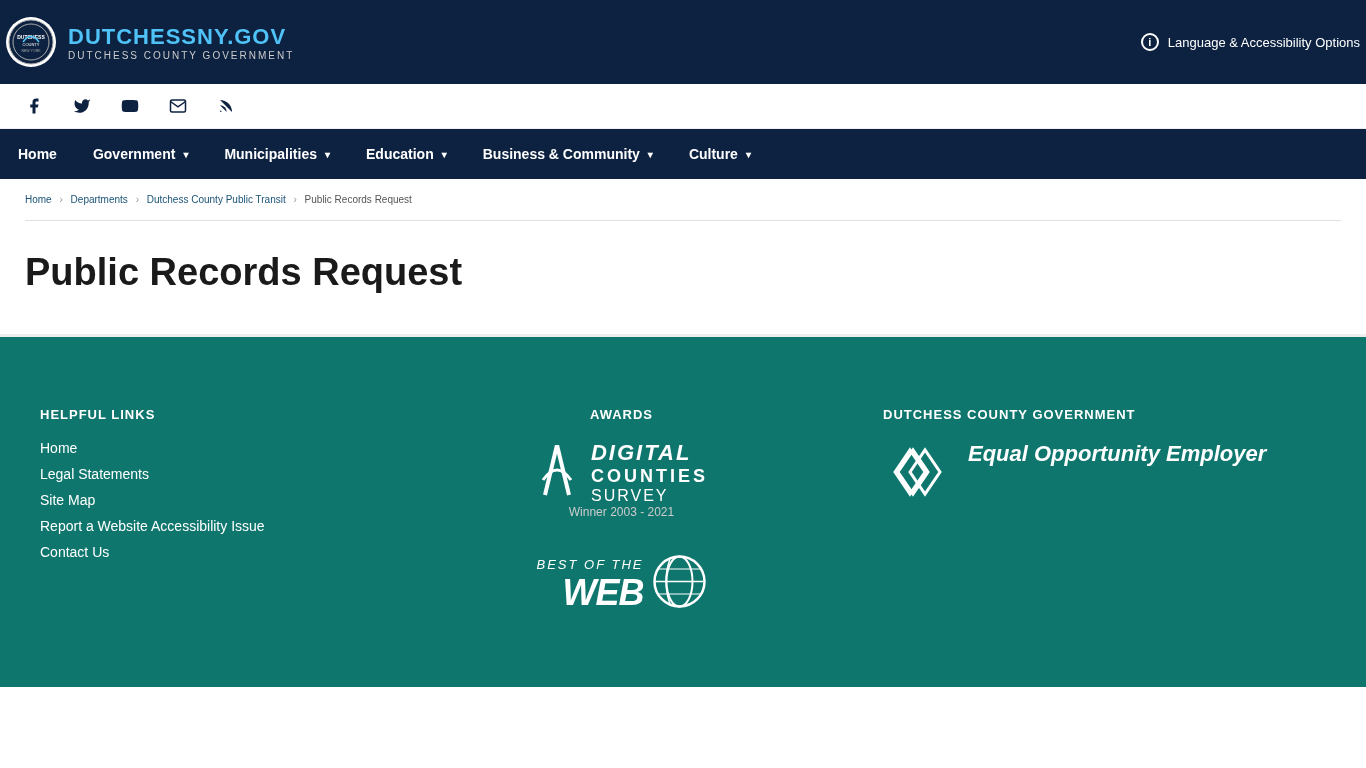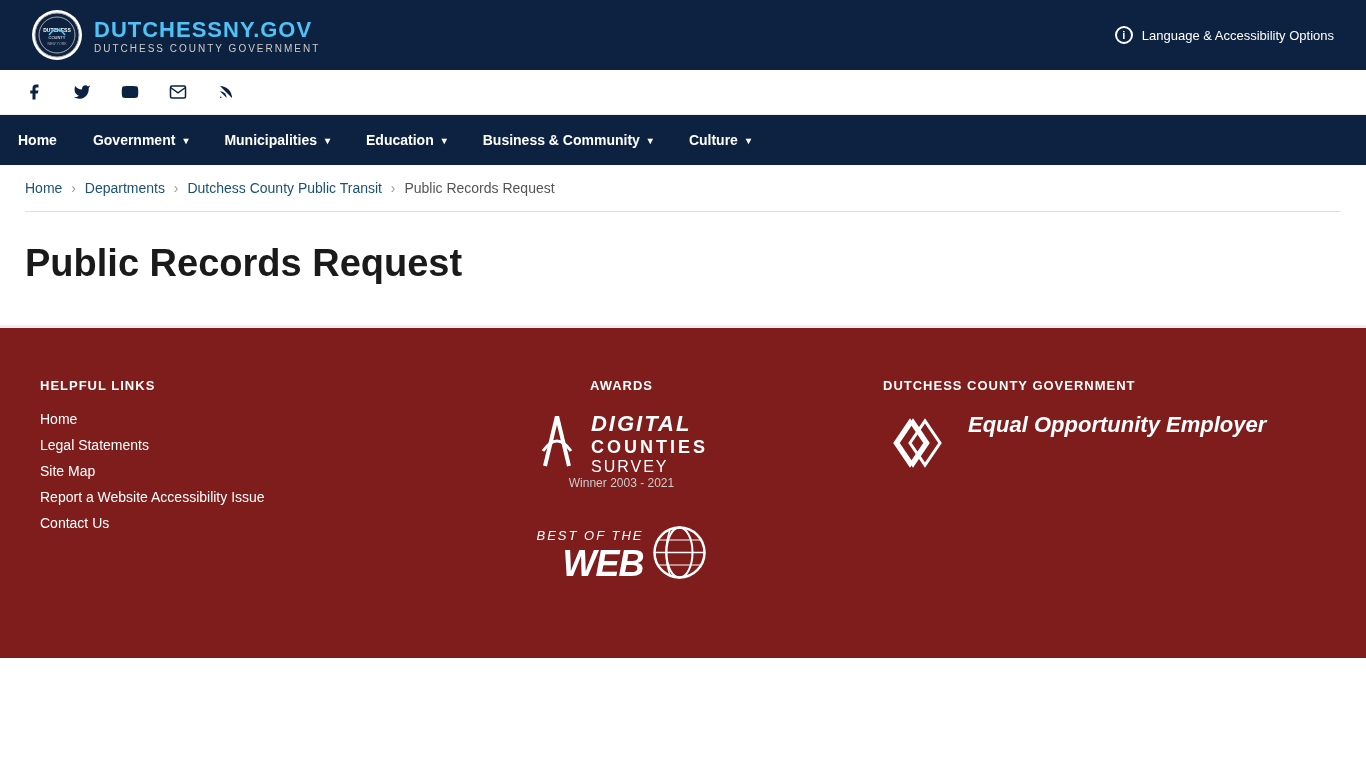--- a/index.html
+++ b/index.html
@@ -4,22 +4,22 @@
   <style>
     * { box-sizing: border-box; margin: 0; padding: 0; }
     body { font-family: Arial, sans-serif; background: #fff; color: #333; width: 1366px; min-height: 768px; }
 
     
     .top-bar {
       background: #0d2240;
       display: flex;
       align-items: center;
       justify-content: space-between;
-      padding: 8px 32px;
-      height: 70px;
+      padding: 8px 6px;
+      height: 84px;
     }
     .logo-area {
       display: flex;
       align-items: center;
       gap: 12px;
     }
     .logo-seal {
       width: 50px;
       height: 50px;
       border-radius: 50%;
@@ -101,21 +101,21 @@
       white-space: nowrap;
     }
     .nav-item .chevron {
       font-size: 10px;
       margin-left: 3px;
     }
 
     
     .breadcrumb-area {
       padding: 15px 25px;
-      font-size: 14px;
+      font-size: 10px;
       color: #555;
     }
     .breadcrumb-area a {
       color: #1a5276;
       text-decoration: none;
     }
     .breadcrumb-sep {
       margin: 0 5px;
       color: #999;
     }
@@ -127,23 +127,23 @@
     }
     .page-title {
       font-size: 38px;
       font-weight: bold;
       color: #1a1a1a;
       margin-top: 10px;
     }
 
     
     .footer {
-      background: #7f1d1d;
-      color: #fff;
-      padding: 50px 40px 30px;
+      background: #0f766e;
+      color: #fff;
+      padding: 70px 40px 30px;
     }
     .footer-grid {
       display: grid;
       grid-template-columns: 320px 1fr 1fr;
       gap: 40px;
       margin-bottom: 40px;
     }
 
     
     .footer-section-title {

